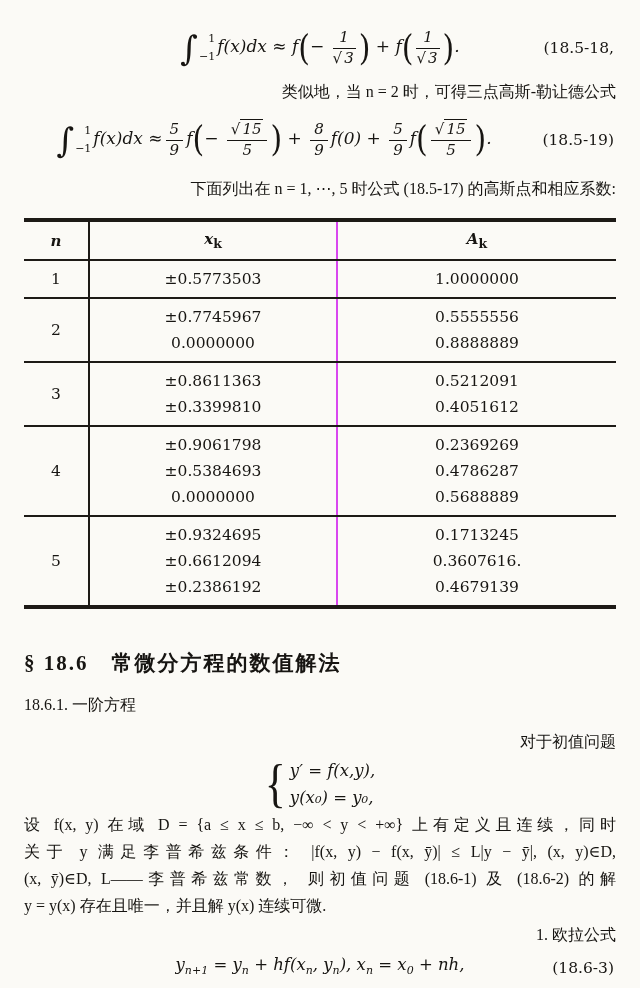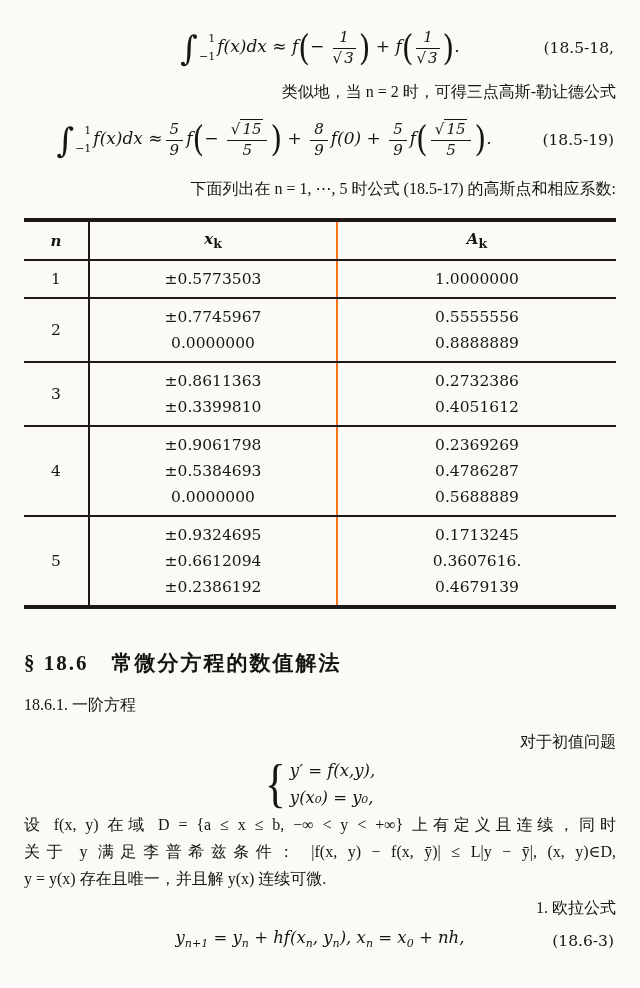--- a/index.html
+++ b/index.html
@@ -31,21 +31,21 @@
   .bline{font-size:16px;line-height:27px;}
   .indent{padding-left:28px;text-align:right;}
   .jline{text-align:justify;text-align-last:justify;}
   
   .gtable{border-collapse:collapse;margin:16px auto 0;width:592px;
           border-top:4px solid #1d1a16;border-bottom:4px solid #1d1a16;
           font-family:"DejaVu Serif",serif;}
   .gtable th,.gtable td{border-bottom:2px solid #1d1a16;text-align:center;
           font-size:15.5px;padding:5px 0;vertical-align:middle;}
   .gtable th:first-child,.gtable td:first-child{border-right:2.5px solid #1d1a16;width:64px;}
-  .gtable th:nth-child(2),.gtable td:nth-child(2){border-right:2px solid #f97316;width:246px;}
+  .gtable th:nth-child(2),.gtable td:nth-child(2){border-right:2px solid #d946ef;width:246px;}
   .gtable tr:last-child td{border-bottom:none;}
   .gtable th{font-size:15px;padding:8px 0;}
   .gtable .ln{line-height:26px;}
   .ncell{font-size:16px;}
   
   .sec{font-weight:bold;font-size:21px;margin-top:40px;letter-spacing:2px;}
   .subsec{font-size:16px;margin-top:18px;}
   
   .sysrow{position:relative;margin-top:2px;display:flex;justify-content:center;}
   .sysgrp{display:flex;align-items:center;}
@@ -111,21 +111,21 @@
             <div class="ln">0.8888889</div>
           </td>
       </tr>
       <tr>
         <td class="ncell">3</td>
         <td>
             <div class="ln">±0.8611363</div>
             <div class="ln">±0.3399810</div>
           </td>
         <td>
-            <div class="ln">0.2732386</div>
+            <div class="ln">0.5212091</div>
             <div class="ln">0.4051612</div>
           </td>
       </tr>
       <tr>
         <td class="ncell">4</td>
         <td>
             <div class="ln">±0.9061798</div>
             <div class="ln">±0.5384693</div>
             <div class="ln">0.0000000</div>
           </td>
@@ -161,20 +161,21 @@
       <span class="brace">{</span>
       <span class="syslines">
         <span class="sline">y′ = f(x,y),</span>
         <span class="sline">y(x₀) = y₀,</span>
       </span>
     </span>
   </div>
 
   <div class="bline jline" style="">设 f(x, y) 在域 D = {a ≤ x ≤ b,  −∞ &lt; y &lt; +∞} 上有定义且连续，同时</div>
   <div class="bline jline">关于 y 满足李普希兹条件：  |f(x, y) − f(x, ȳ)| ≤ L|y − ȳ|, (x, y)∈D,</div>
+  <div class="bline jline">(x, ȳ)∈D, L——李普希兹常数， 则初值问题 (18.6-1) 及 (18.6-2) 的解</div>
   <div class="bline">y = y(x) 存在且唯一，并且解 y(x) 连续可微.</div>
 
   <div class="bline indent" style="margin-top:2px;">1. 欧拉公式</div>
 
   <div class="mrow" style="margin-top:2px;">
     <span>y</span><sub>n+1</sub><span> = y</span><sub>n</sub><span> + hf(x</span><sub>n</sub><span>, y</span><sub>n</sub><span>),  x</span><sub>n</sub><span> = x</span><sub>0</sub><span> + nh,</span>
     <span class="tag">(18.6-3)</span>
   </div>
 
 </div>

